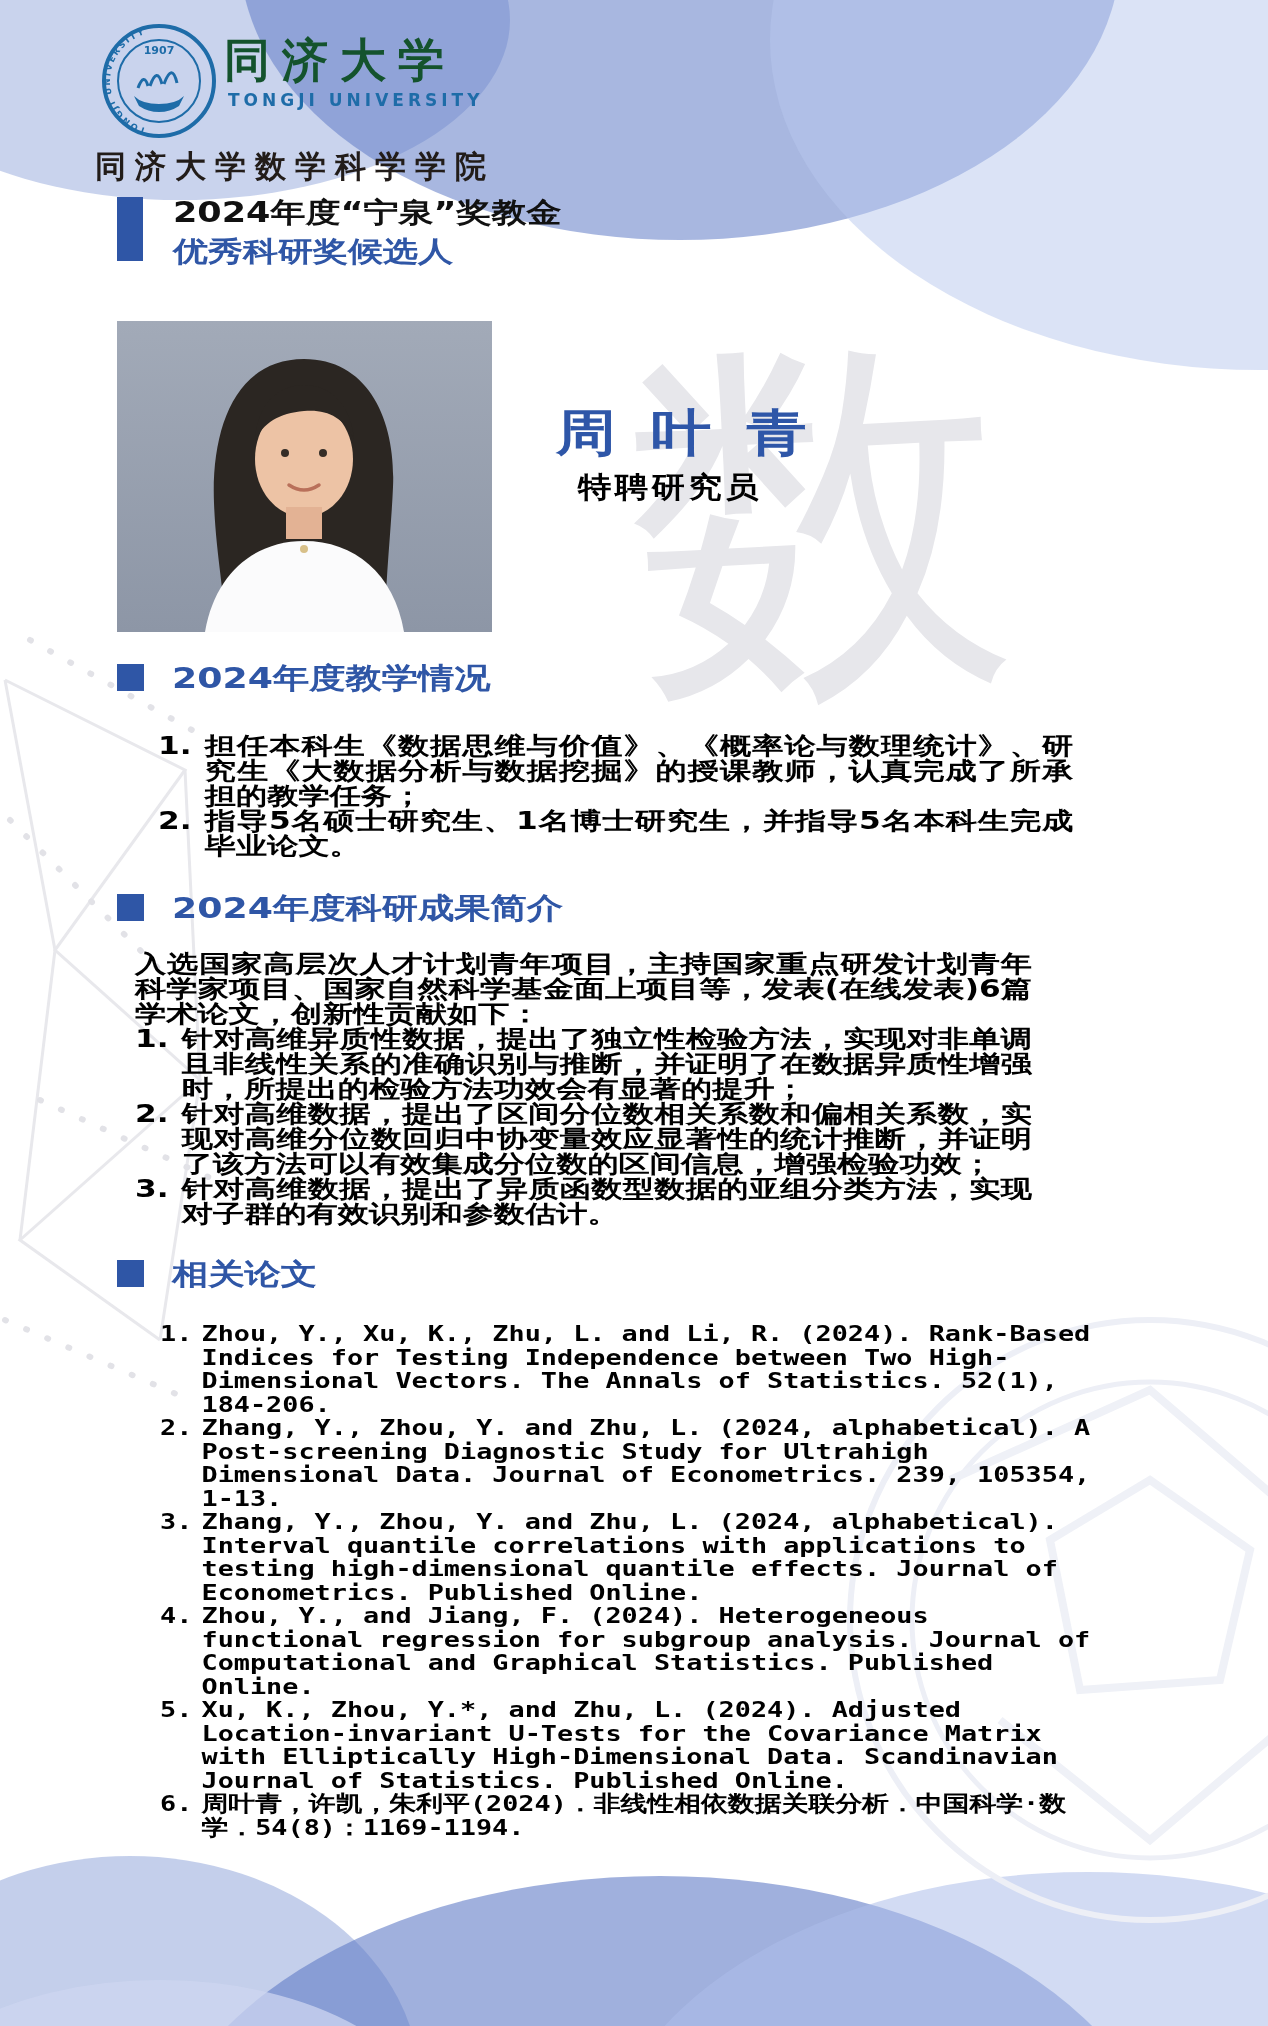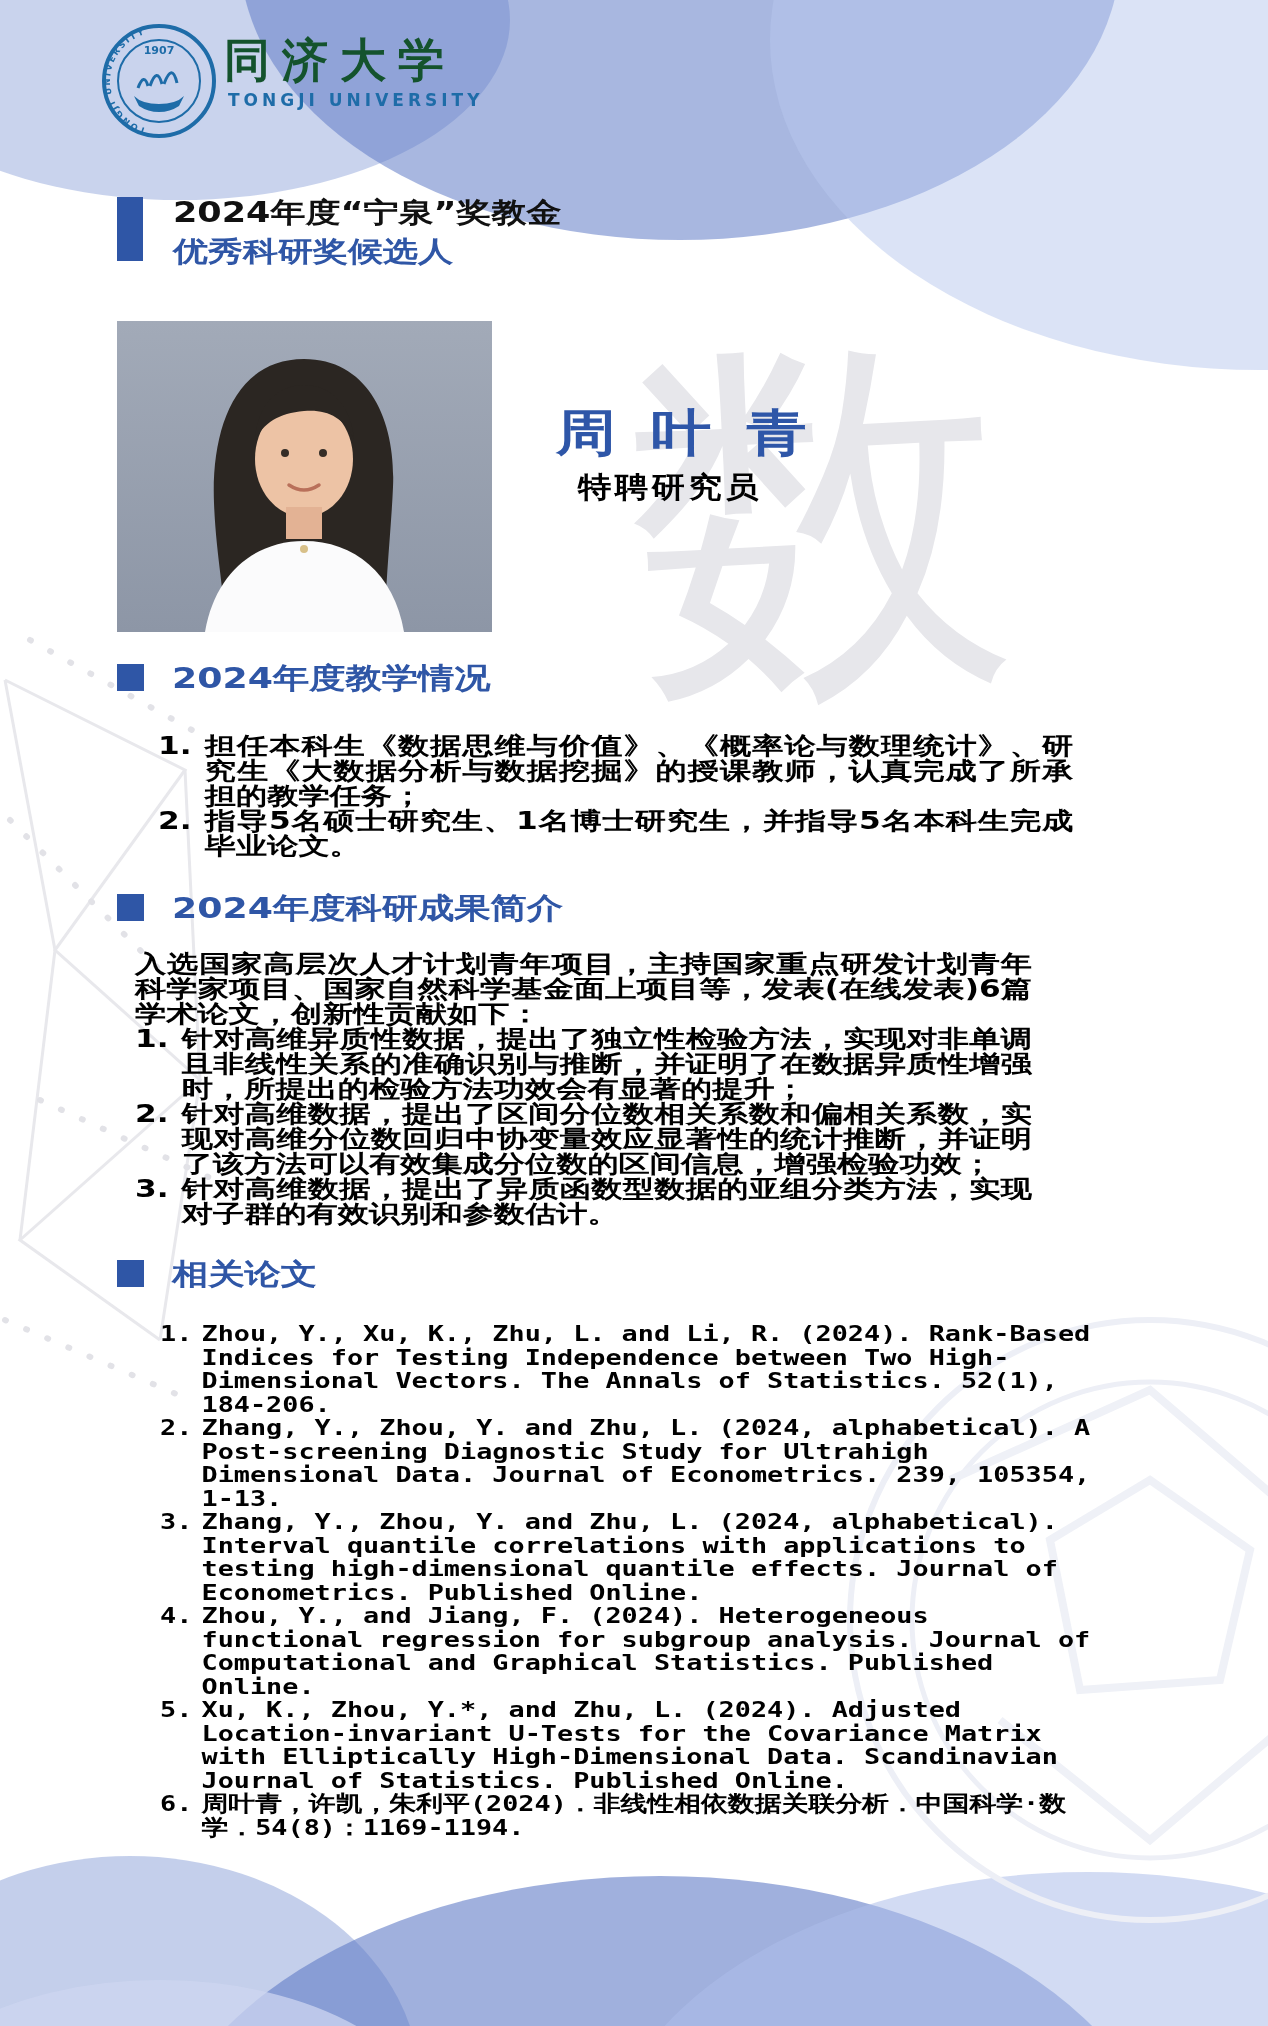--- a/index.html
+++ b/index.html
@@ -103,20 +103,21 @@
         <path id="ringPath" d="M59 108 a49 49 0 0 1 0 -98 a49 49 0 0 1 0 98"></path>
       </defs>
     <text font-size="8.5" font-weight="bold" fill="#1E6CA8" letter-spacing="2">
       <textPath href="#ringPath" startOffset="25%" text-anchor="middle">TONGJI UNIVERSITY</textPath>
     </text>
   </svg>
 
   <div class="z2 logo-cn">同济大学</div>
   <div class="z2 logo-en">TONGJI UNIVERSITY</div>
 
+  <div class="z2 school">同济大学数学科学学院</div>
 
   <div class="sq sq-header"></div>
   <div class="z2 hdr-title stretch sx125">2024年度“宁泉”奖教金</div>
   <div class="z2 hdr-sub stretch sx125">优秀科研奖候选人</div>
 
   <div class="z2 photo">
     <svg width="375" height="311" viewBox="0 0 375 311">
       <defs>
         <linearGradient id="bgGrad" x1="0" y1="0" x2="0" y2="1">
           <stop offset="0" stop-color="#a2aab8"></stop>

